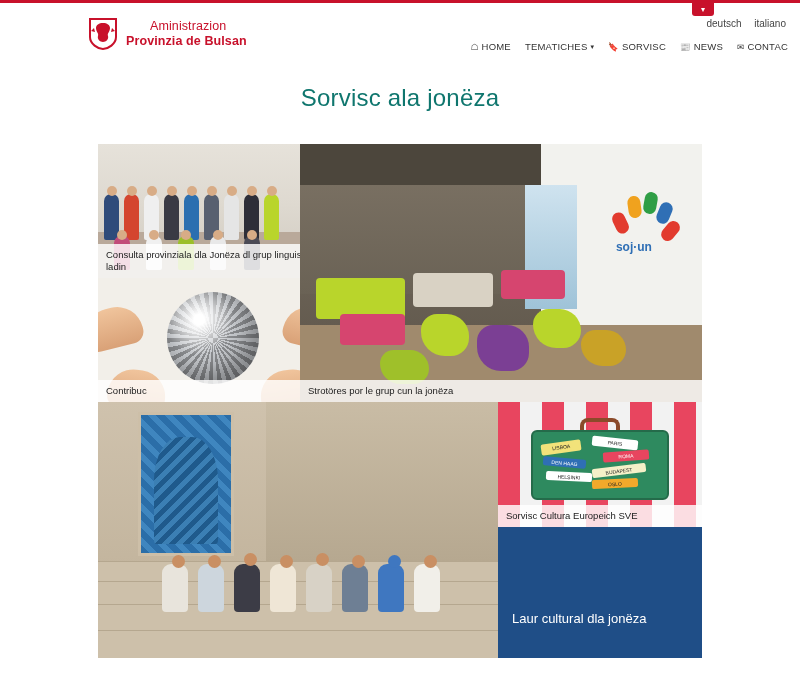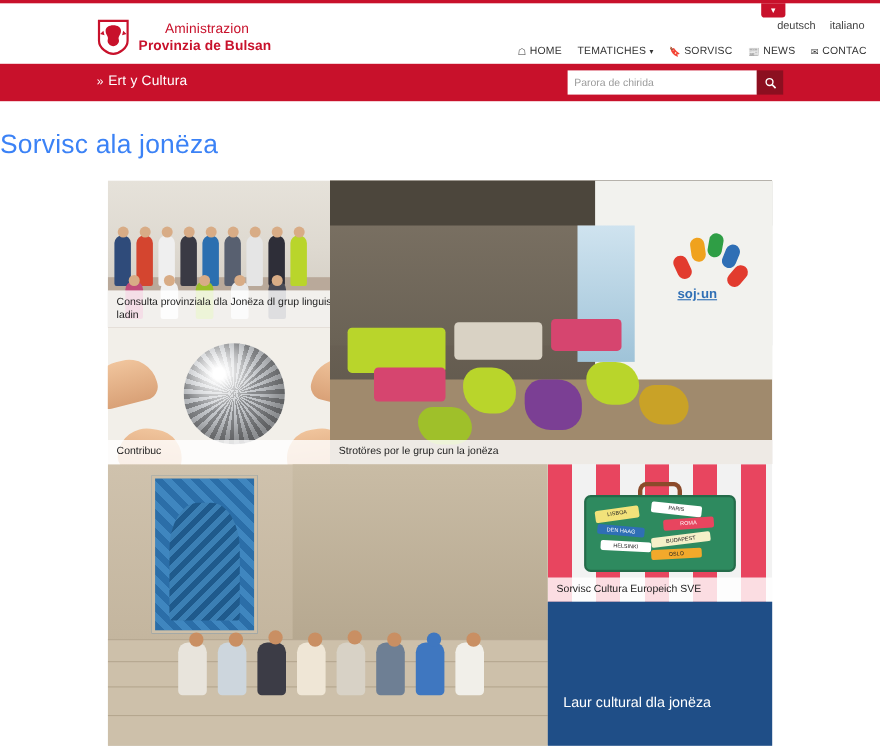--- a/index.html
+++ b/index.html
@@ -97,23 +97,24 @@
     background: #8c0f20;
     border: none;
     color: #fff;
     display: flex; align-items: center; justify-content: center;
     cursor: pointer;
   }
   .searchbtn svg { display:block; }
 
   
   .page-title {
-    color: #3b82f6;
+    text-align: center;
+    color: #0f766e;
     font-size: 24px;
-    margin: 26px 0 18px 0;
+    margin: 26px 0 32px 0;
     letter-spacing: .2px;
     font-weight: normal;
   }
 
   
   .grid {
     position: relative;
     margin: 0 auto;
     width: 604px;
     height: 514px;
@@ -185,21 +186,21 @@
   .ph-room .ceil { position:absolute; left:0; right:0; top:0; height:16%; background:#4c463c; }
   .ph-room .winwall { position:absolute; right:0; top:0; width:40%; height:72%; background:#f2f2ee; }
   .ph-room .window { position:absolute; right:32%; top:16%; width:13%; height:48%; background:linear-gradient(#cfe3ef,#9fc3d8); }
   .ph-room .floor { position:absolute; left:0; right:0; bottom:0; height:30%; background:#a08a6d; }
   .ph-room .bean { position:absolute; border-radius:16px 22px 18px 24px; }
   .ph-room .sofa { position:absolute; border-radius:4px; }
   .ph-room .logo-soj {
     position:absolute; right:6%; top:18%; width:66px; height:62px;
   }
   .ph-room .logo-soj .dot { position:absolute; width:13px; height:22px; border-radius:7px; }
-  .ph-room .logo-soj .txt { position:absolute; bottom:-2px; left:4px; color:#2f6fb5; font-size:12px; font-weight:bold;text-decoration:underline; }
+  .ph-room .logo-soj .txt { position:absolute; bottom:-2px; left:4px; color:#2f6fb5; font-size:12px; font-weight:bold; }
 
   
   .ph-steps { background: linear-gradient(#cfc2ad 0%, #c4b69f 60%, #b9ab95 100%); }
   .ph-steps .tilepanel {
     position:absolute; left:10%; top:4%; width:24%; height:56%;
     background:
       repeating-linear-gradient(45deg, #2b6ea8 0 6px, #3f86bf 6px 12px),
       #2b6ea8;
     border:3px solid #cdbfa8;
   }
@@ -276,36 +277,20 @@
         <span class="nav-ico">📰</span>
         <span>NEWS</span>
       </div>
       <div class="nav-item">
         <span class="nav-ico">✉</span>
         <span>CONTAC</span>
       </div>
     </nav>
   </div>
 
-  <div class="redband">
-    <div class="breadcrumb">
-      <span class="chev">»</span><span>Ert y Cultura</span>
-    </div>
-    <div class="searchwrap">
-      <input type="text" placeholder="Parora de chirida" style="">
-      <button class="searchbtn">
-        <span>
-          <svg width="11" height="11" viewBox="0 0 12 12">
-            <circle cx="5" cy="5" r="3.4" fill="none" stroke="#fff" stroke-width="1.4"></circle>
-            <line x1="7.6" y1="7.6" x2="11" y2="11" stroke="#fff" stroke-width="1.6"></line>
-          </svg>
-        </span>
-      </button>
-    </div>
-  </div>
 
   <h1 class="page-title">Sorvisc ala jonëza</h1>
 
   <div class="grid">
 
     <div class="tile" id="tile-consulta">
       <div class="ph ph-group1">
         <div class="floor"></div>
         <div class="person" style="left:6px;  background:#2f4b7a;"></div>
           <div class="head" style="left:9px;  bottom:calc(28% + 44px);"></div>

